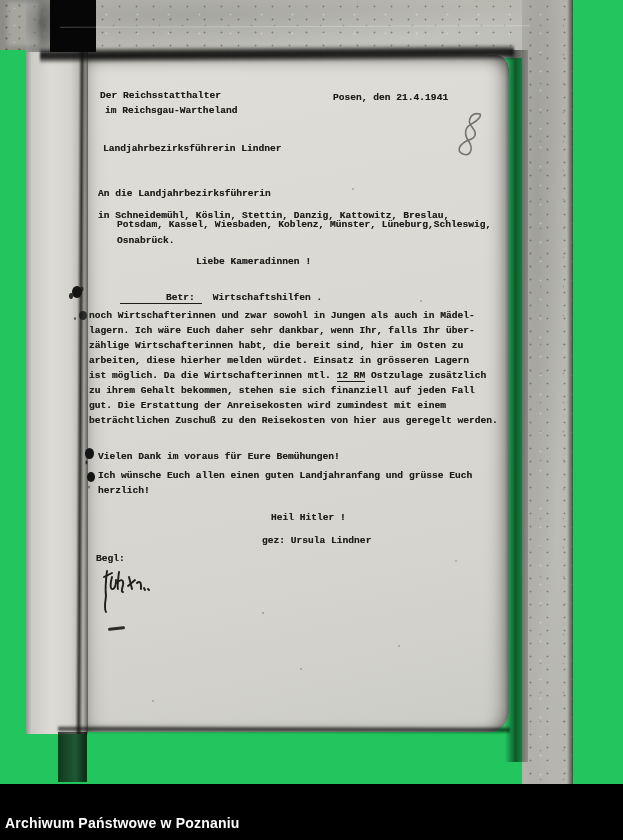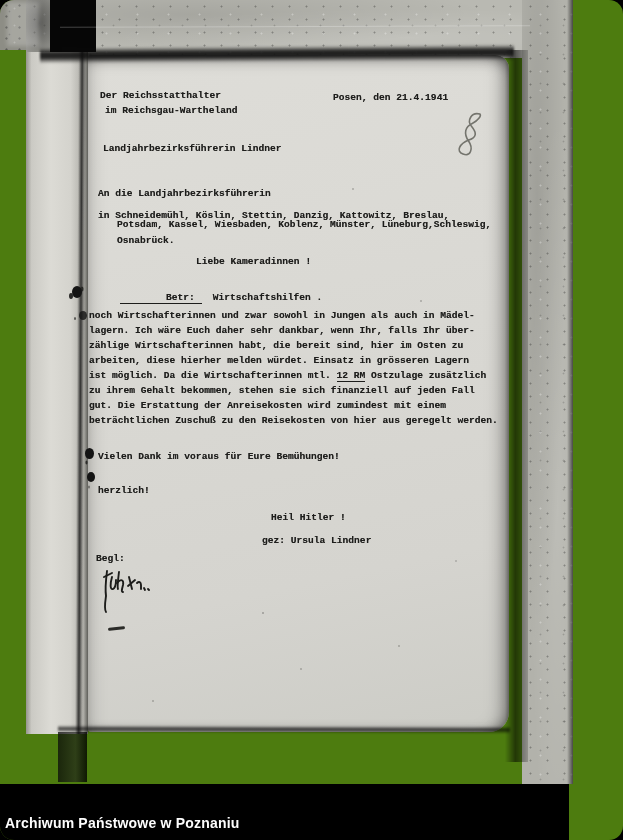--- a/index.html
+++ b/index.html
@@ -1,19 +1,18 @@
 <!DOCTYPE html>
 <html><head>
 <meta charset="utf-8">
 <style>
   html,body{margin:0;padding:0;background:#000;}
   #stage{
-    position:relative;width:623px;height:840px;background:#4d7c0f;overflow:hidden;
+    position:relative;width:623px;height:840px;background:#22c55e;overflow:hidden;
     font-family:"Liberation Mono","DejaVu Sans Mono",monospace;
-    border-radius:14px;
   }
   
   .concrete{
     position:absolute;
     background-color:#b9b9b2;
     background-image:
       radial-gradient(circle, rgba(0,0,0,0.28) 0.6px, transparent 1.4px),
       radial-gradient(circle, rgba(0,0,0,0.16) 0.5px, transparent 1.3px),
       radial-gradient(circle, rgba(255,255,255,0.30) 0.6px, transparent 1.4px),
       radial-gradient(ellipse at 30% 25%, rgba(0,0,0,0.10), transparent 55%),
@@ -107,21 +106,21 @@
   #subject .subj-label{border-bottom:1.5px solid #1d1d1b;padding-right:7px;padding-left:46px;}
   #subject .subj-text{margin-left:11px;}
   #para{position:absolute;left:89px;top:310px;}
   .pline{height:15px;color:#1d1d1b;font-size:9.6px;font-weight:700;white-space:pre;
     text-shadow:0 0 0.6px rgba(25,25,25,0.55);}
   .indent1{padding-left:81px;}
   
   #pencil-eight{position:absolute;left:455px;top:110px;transform:rotate(9deg);}
   #signature-svg{position:absolute;left:99px;top:563px;}
   
-  #footer-bar{position:absolute;left:0;top:784px;width:569px;height:56px;background:#000;}
+  #footer-bar{position:absolute;left:0;top:784px;width:623px;height:56px;background:#000;}
   #archive-label{
     position:absolute;left:5px;top:31px;color:#fdfdfd;
     font-family:"Liberation Sans","DejaVu Sans",sans-serif;
     font-size:14px;font-weight:700;letter-spacing:0.2px;
   }
 </style>
 </head>
 <body>
 
 <div id="stage">
@@ -167,20 +166,21 @@
     <div class="pline">lagern. Ich wäre Euch daher sehr dankbar, wenn Ihr, falls Ihr über-</div>
     <div class="pline">zählige Wirtschafterinnen habt, die bereit sind, hier im Osten zu</div>
     <div class="pline">arbeiten, diese hierher melden würdet. Einsatz in grösseren Lagern</div>
     <div class="pline"><span>ist möglich. Da die Wirtschafterinnen mtl. </span><span class="u">12 RM</span><span> Ostzulage zusätzlich</span></div>
     <div class="pline">zu ihrem Gehalt bekommen, stehen sie sich finanziell auf jeden Fall</div>
     <div class="pline">gut. Die Erstattung der Anreisekosten wird zumindest mit einem</div>
     <div class="pline">beträchtlichen Zuschuß zu den Reisekosten von hier aus geregelt werden.</div>
   </div>
 
   <div class="line" style="left:98px;top:451px;">Vielen Dank im voraus für Eure Bemühungen!</div>
+  <div class="line" style="left:98px;top:470px;">Ich wünsche Euch allen einen guten Landjahranfang und grüsse Euch</div>
   <div class="line" style="left:98px;top:485px;">herzlich!</div>
 
   <div class="line" style="left:271px;top:512px;">Heil Hitler !</div>
   <div class="line" style="left:262px;top:535px;">gez: Ursula Lindner</div>
   <div class="line" style="left:96px;top:553px;">Begl:</div>
 
   <div id="signature-svg">
     <svg width="62" height="56" viewBox="0 0 62 56">
       <g stroke="#1c1c1a" stroke-width="1.9" fill="none" stroke-linecap="round">
         <path d="M8,8 C7,16 6,26 7,33 C6,40 5,46 7,49"></path>

